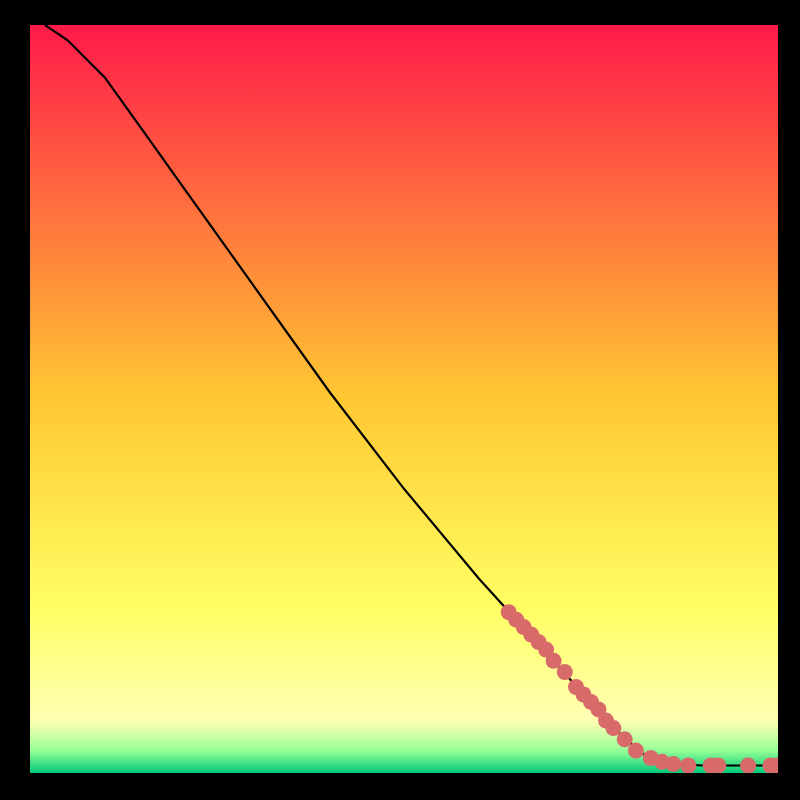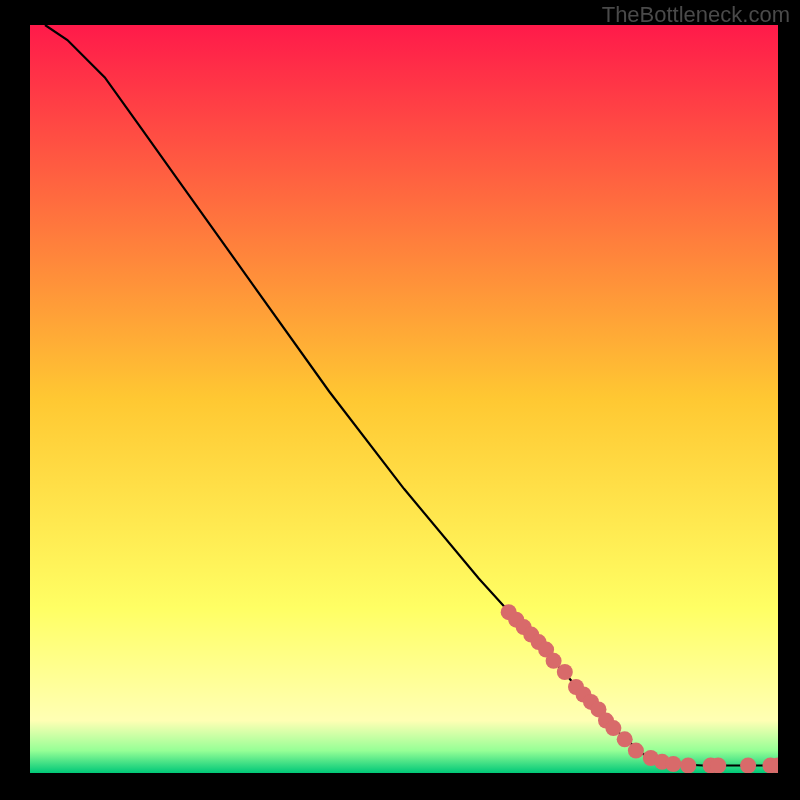--- a/index.html
+++ b/index.html
@@ -32,21 +32,20 @@
     top: 25px;
     width: 748px;
     height: 748px;
   }
   svg { display: block; }
 </style>
 </head>
 <body>
 
 <div class="frame">
-  <div class="watermark">TheBottleneck.com</div>
   <div class="plot">
     <svg id="chart-svg" width="748" height="748" viewBox="0 0 748 748">
       <defs>
         <linearGradient id="bg-grad" x1="0" y1="0" x2="0" y2="1">
             <stop offset="0%" stop-color="#ff1a4a"></stop>
             <stop offset="50%" stop-color="#ffc832"></stop>
             <stop offset="78%" stop-color="#ffff64"></stop>
             <stop offset="93%" stop-color="#ffffb4"></stop>
             <stop offset="97%" stop-color="#96ff96"></stop>
             <stop offset="100%" stop-color="#00c878"></stop>

